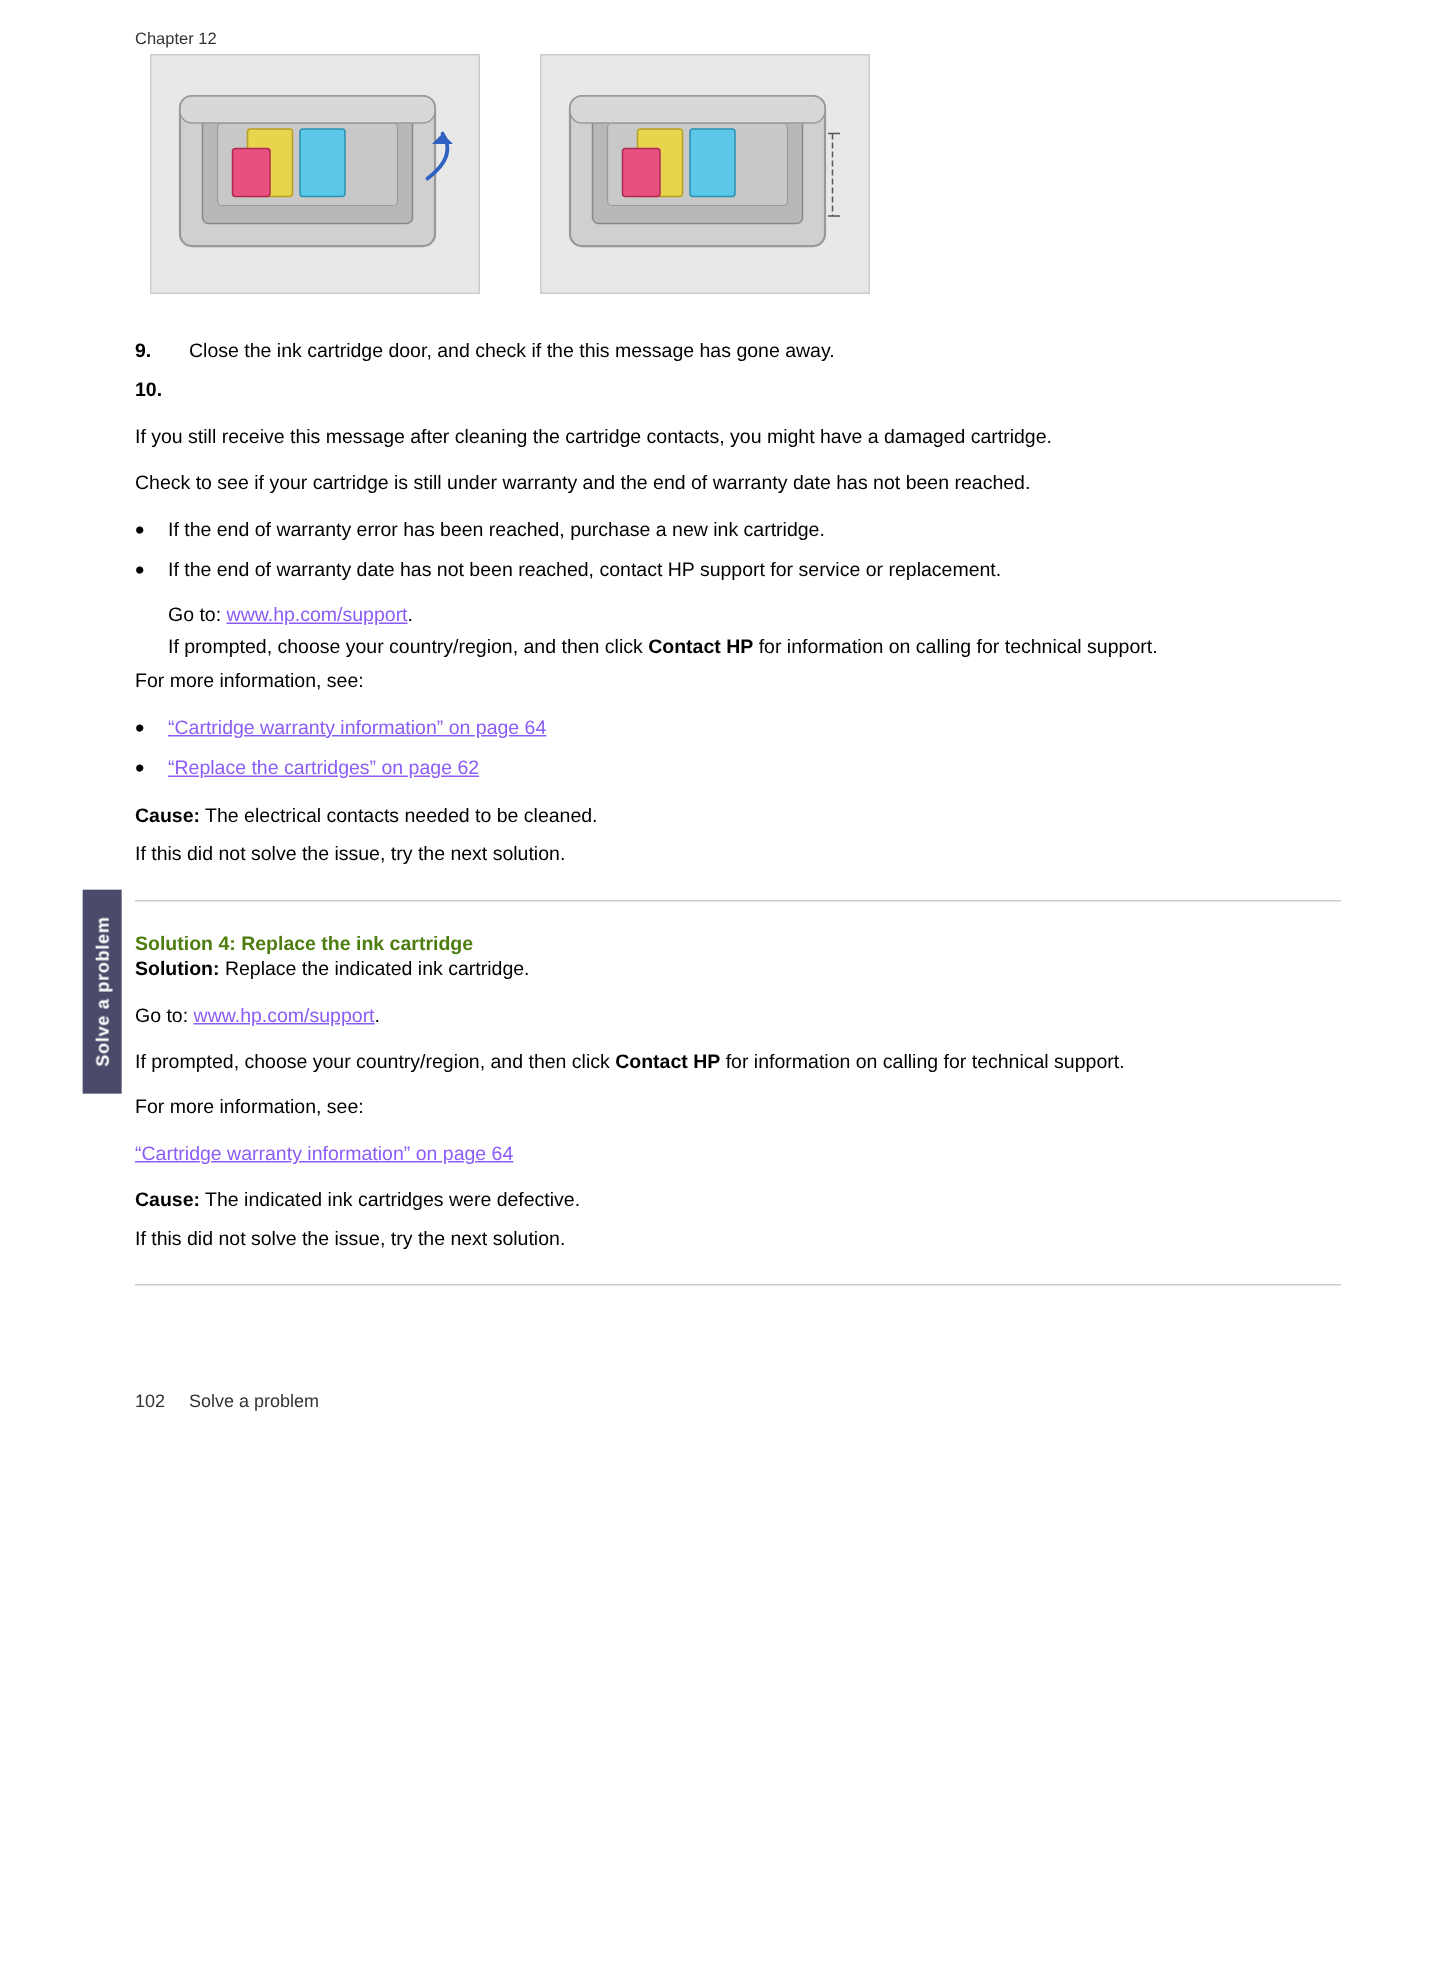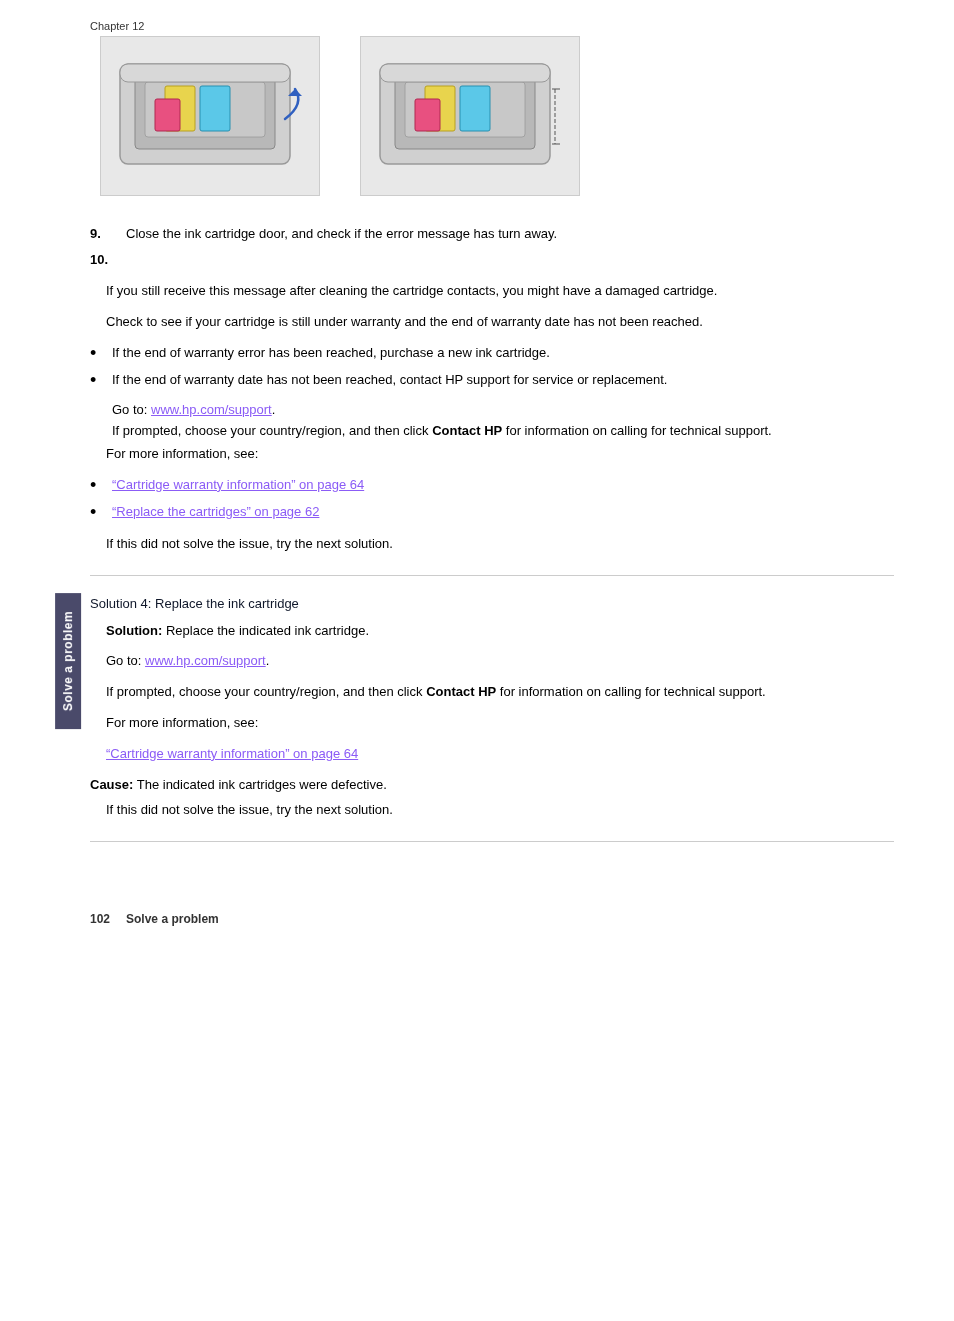--- a/index.html
+++ b/index.html
@@ -81,21 +81,20 @@
 
     .step-number {
       font-weight: bold;
       min-width: 28px;
     }
 
     .body-text {
       line-height: 1.6;
       margin-bottom: 10px;
       max-width: 780px;
-      margin-left: 16px;
     }
 
     .bullet-list {
       list-style: none;
       margin: 8px 0 10px 0;
       max-width: 780px;
     }
 
     .bullet-item {
       display: flex;
@@ -130,34 +129,32 @@
       line-height: 1.5;
     }
 
     hr {
       border: none;
       border-top: 1px solid #ccc;
       margin: 20px 0;
     }
 
     .solution-heading {
-      color: #0f172a;
-      font-weight: normal;
+      color: #4d7c0f;
+      font-weight: bold;
       font-size: 13px;
-      margin-bottom: 10px;
     }
 
     .page-footer {
       display: flex;
       gap: 16px;
       align-items: center;
       padding: 10px 60px;
       margin-left: 30px;
       border-top: none;
-      font-weight: bold;
     }
 
     .page-number {
       font-size: 12px;
       color: #333;
     }
 
     .footer-text {
       font-size: 12px;
       color: #333;
@@ -216,21 +213,21 @@
         <line x1="182" y1="100" x2="190" y2="100" stroke="#555" stroke-width="1"></line>
 
         <rect x="10" y="20" width="170" height="18" rx="8" fill="#d8d8d8" stroke="#999" stroke-width="1"></rect>
       </svg>
     </div>
   </div>
 
   <ul class="step-list">
     <li class="step-item">
       <span class="step-number bold">9.</span>
-      <span>Close the ink cartridge door, and check if the error message has turn away.</span>
+      <span>Close the ink cartridge door, and check if the this message has gone away.</span>
     </li>
     <li class="step-item">
       <span class="step-number bold">10.</span>
     </li>
   </ul>
 
   <p class="body-text">If you still receive this message after cleaning the cartridge contacts, you might have a damaged cartridge.</p>
   <p class="body-text">Check to see if your cartridge is still under warranty and the end of warranty date has not been reached.</p>
 
   <ul class="bullet-list">
@@ -258,20 +255,23 @@
     <li class="bullet-item">
       <span class="bullet-dot">•</span>
       <a href="#">“Cartridge warranty information” on page 64</a>
     </li>
     <li class="bullet-item">
       <span class="bullet-dot">•</span>
       <a href="#">“Replace the cartridges” on page 62</a>
     </li>
   </ul>
 
+  <p class="cause-line">
+    <span class="bold">Cause:</span><span>   The electrical contacts needed to be cleaned.</span>
+  </p>
   <p class="body-text">If this did not solve the issue, try the next solution.</p>
 
   <hr>
 
   <div>
     <p class="solution-heading">Solution 4: Replace the ink cartridge</p>
 
     <p class="body-text">
       <span class="bold">Solution:</span><span>   Replace the indicated ink cartridge.</span>
     </p>

